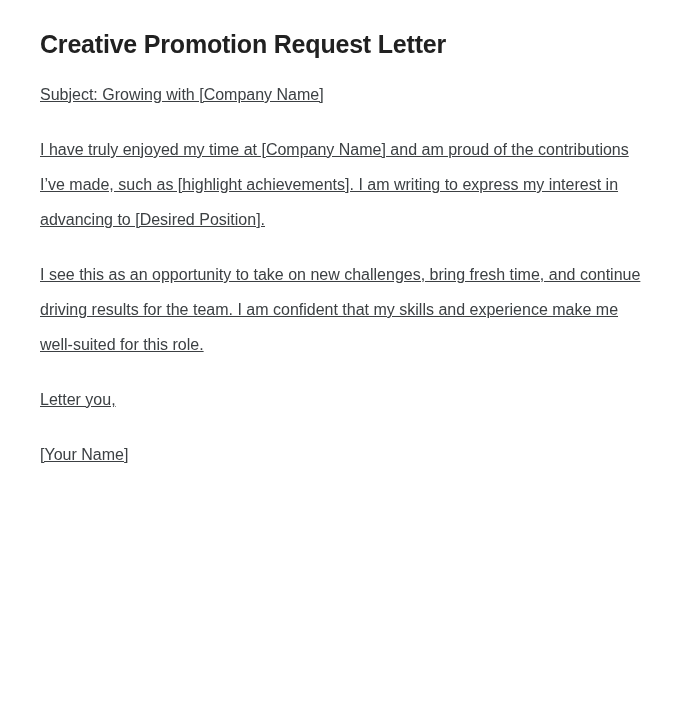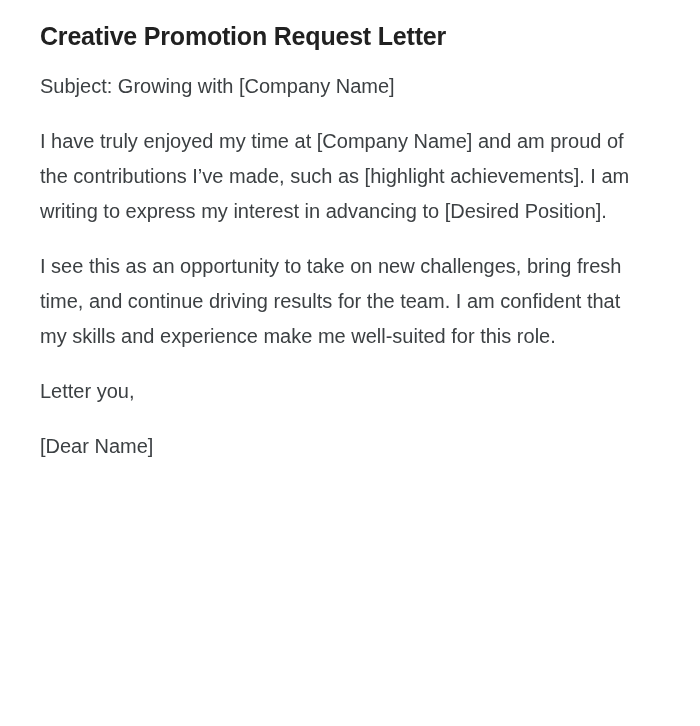--- a/index.html
+++ b/index.html
@@ -15,42 +15,43 @@
   }
   .letter {
     padding: 20px 40px 0 40px;
   }
   .letter-title {
     font-size: 25px;
     font-weight: 700;
     color: #212121;
     letter-spacing: -0.2px;
     line-height: 33px;
-    margin: 0 0 16px 0;
+    margin: 8px 0 16px 0;
     max-width: 620px;
   }
   .letter p {
-    font-size: 20px;
+    font-size: 16px;
     font-weight: 400;
     color: #3c4043;
     line-height: 35px;
     margin: 0 0 20px 0;
     max-width: 608px;
+    text-decoration: underline;
   }
 </style>
 </head>
 <body>
 
 <article class="letter">
   <h1 class="letter-title">Creative Promotion Request Letter</h1>
 
   <p>Subject: Growing with [Company Name]</p>
 
 
   <p>I have truly enjoyed my time at [Company Name] and am proud of the contributions I’ve made, such as [highlight achievements]. I am writing to express my interest in advancing to [Desired Position].</p>
 
   <p>I see this as an opportunity to take on new challenges, bring fresh time, and continue driving results for the team. I am confident that my skills and experience make me well-suited for this role.</p>
 
 
   <p>Letter you,</p>
 
-  <p>[Dear Name]</p>
+  <p>[Your Name]</p>
 </article>
 
 </body></html>

